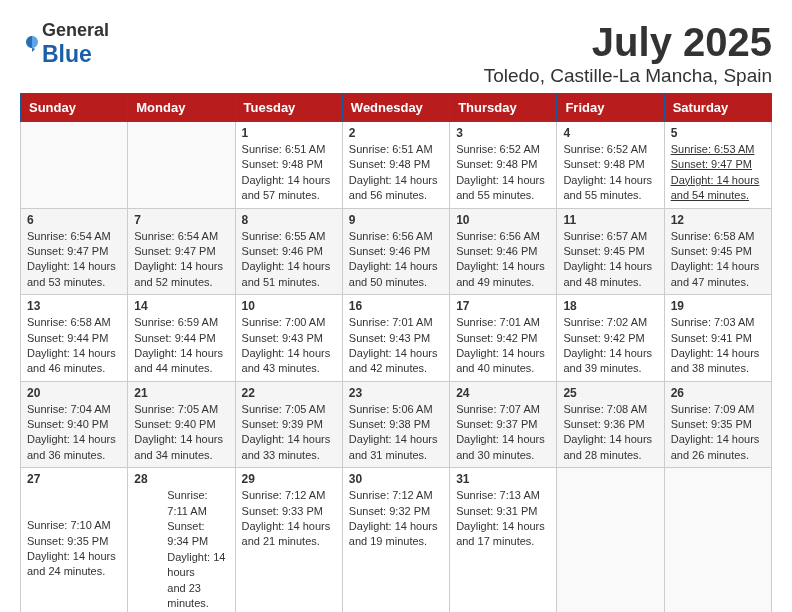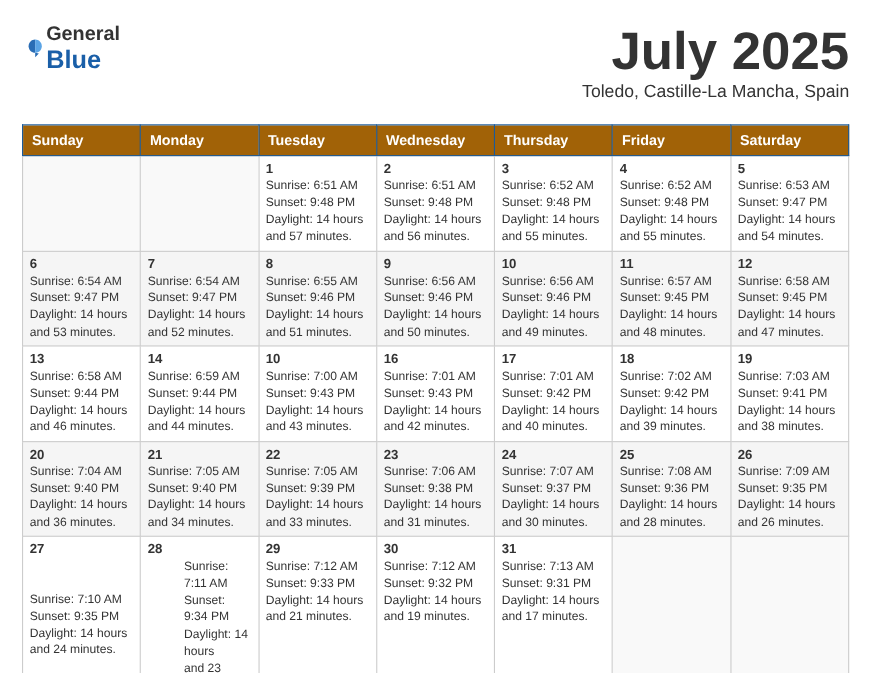--- a/index.html
+++ b/index.html
@@ -7,50 +7,50 @@
       font-family: Arial, sans-serif;
       background: #fff;
       width: 792px;
       min-height: 612px;
       padding: 20px;
     }
     .header {
       display: flex;
       justify-content: space-between;
       align-items: flex-start;
-      margin-bottom: 20px;
+      margin-bottom: 6px;
     }
     .logo {
       display: flex;
       align-items: center;
     }
     .logo-icon {
       width: 20px;
       height: 20px;
       margin-left: 2px;
     }
     .title-block {
       text-align: right;
     }
     .month-title {
-      font-size: 48px;
+      font-size: 40px;
       font-weight: bold;
       color: #333;
     }
     .location-title {
-      font-size: 16px;
+      font-size: 19px;
       color: #333;
     }
     .calendar {
       width: 100%;
       border-collapse: collapse;
       border: 1px solid #ccc;
     }
     .calendar th {
-      background-color: #a16207;
+      background-color: #b91c1c;
       color: white;
       text-align: left;
       padding: 6px 8px;
       font-size: 13px;
       border: 1px solid #1a5a9a;
     }
     .calendar td {
       vertical-align: top;
       border: 1px solid #ccc;
       padding: 4px 6px;
@@ -139,21 +139,21 @@
         </td>
         <td>
           <span class="day-number">4</span>
           <div class="day-info" style="white-space: pre-line;">Sunrise: 6:52 AM
 Sunset: 9:48 PM
 Daylight: 14 hours
 and 55 minutes.</div>
         </td>
         <td>
           <span class="day-number">5</span>
-          <div class="day-info" style="white-space: pre-line;">Sunrise: 6:53 AM
+          <div class="day-info" style="white-space: pre-line; text-decoration: underline;">Sunrise: 6:53 AM
 Sunset: 9:47 PM
 Daylight: 14 hours
 and 54 minutes.</div>
         </td>
       </tr>
       <tr>
         <td>
           <span class="day-number">6</span>
           <div class="day-info" style="white-space: pre-line;">Sunrise: 6:54 AM
 Sunset: 9:47 PM
@@ -271,21 +271,21 @@
         </td>
         <td>
           <span class="day-number">22</span>
           <div class="day-info" style="white-space: pre-line;">Sunrise: 7:05 AM
 Sunset: 9:39 PM
 Daylight: 14 hours
 and 33 minutes.</div>
         </td>
         <td>
           <span class="day-number">23</span>
-          <div class="day-info" style="white-space: pre-line;">Sunrise: 7:06 AM
+          <div class="day-info" style="white-space: pre-line;">Sunrise: 5:06 AM
 Sunset: 9:38 PM
 Daylight: 14 hours
 and 31 minutes.</div>
         </td>
         <td>
           <span class="day-number">24</span>
           <div class="day-info" style="white-space: pre-line;">Sunrise: 7:07 AM
 Sunset: 9:37 PM
 Daylight: 14 hours
 and 30 minutes.</div>

